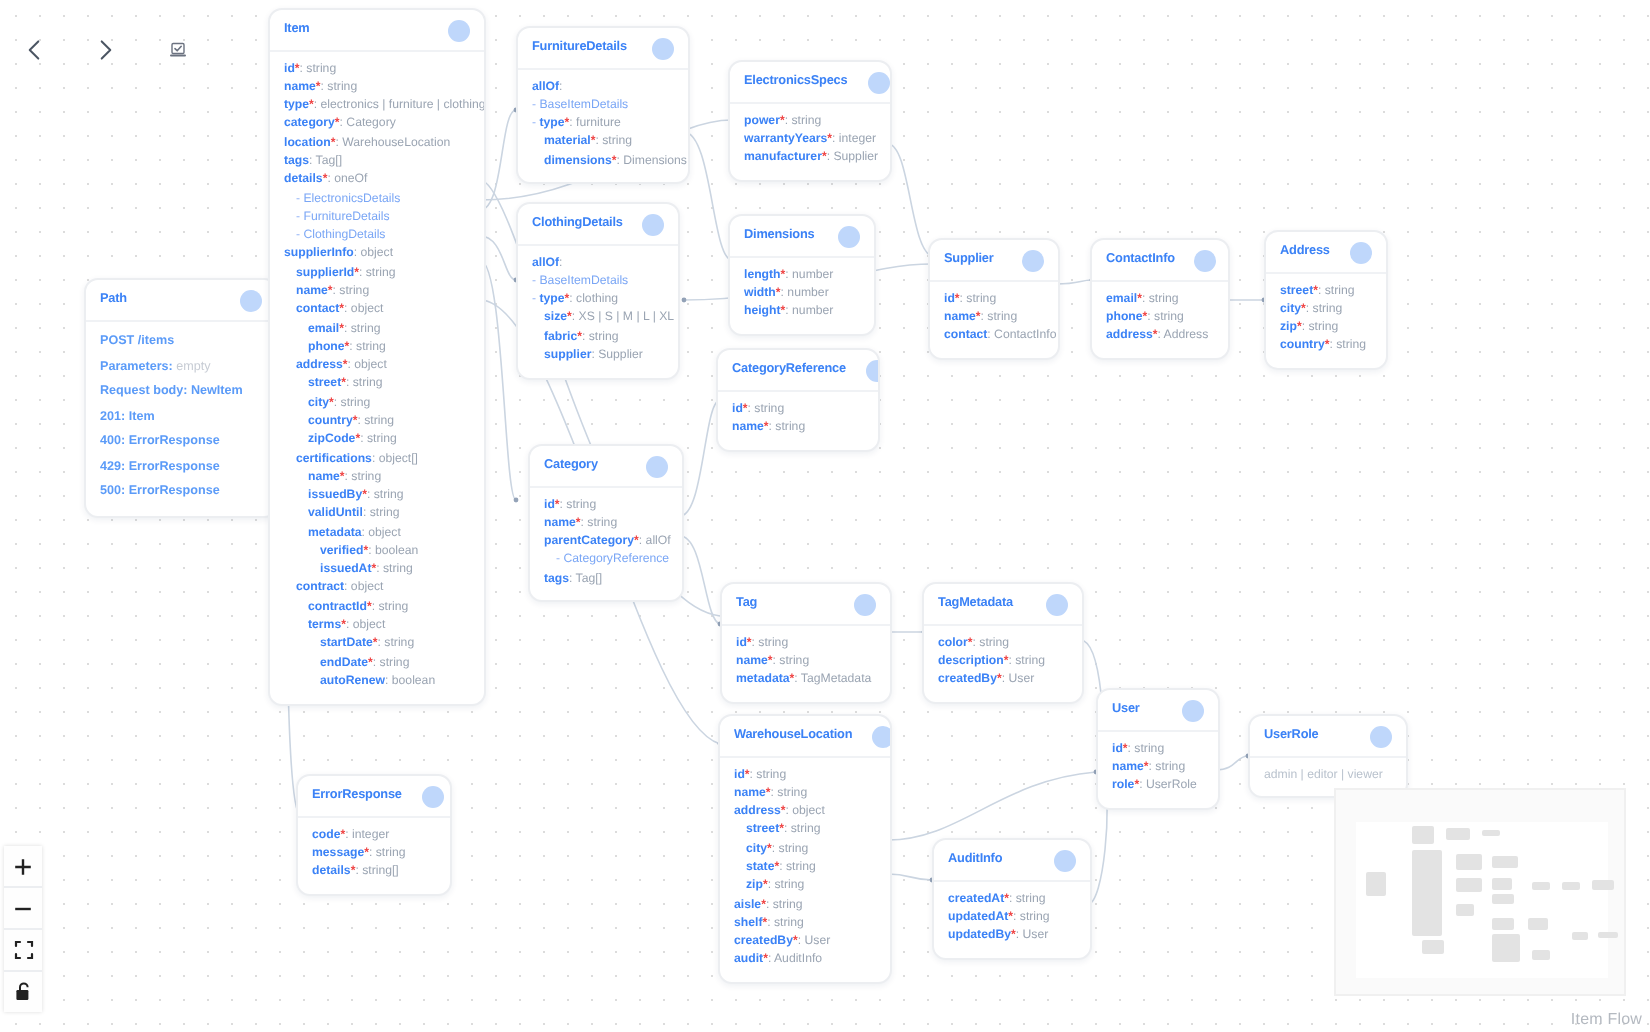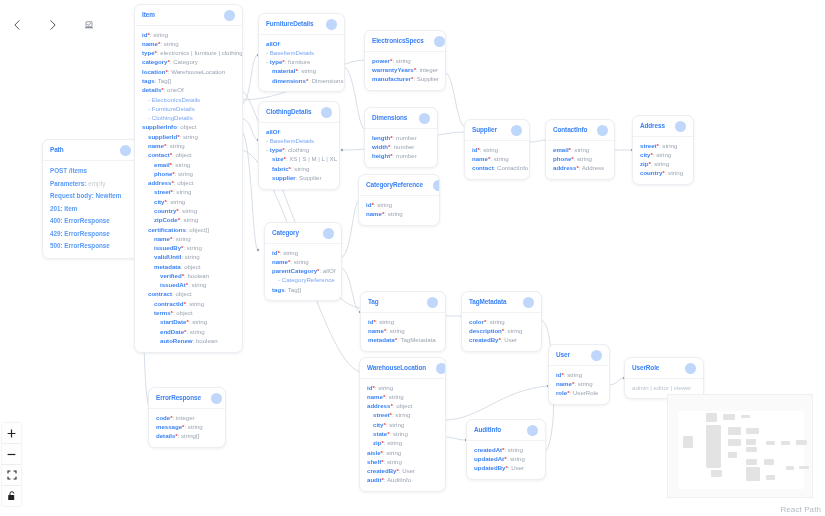--- a/index.html
+++ b/index.html
@@ -524,15 +524,15 @@
         <div class="mmb" style="left: 82%; top: 38%; width: 7%; height: 5%;"></div>
         <div class="mmb" style="left: 94%; top: 37%; width: 8%; height: 7%;"></div>
         <div class="mmb" style="left: 54%; top: 62%; width: 9%; height: 7%;"></div>
         <div class="mmb" style="left: 68%; top: 62%; width: 8%; height: 7%;"></div>
         <div class="mmb" style="left: 54%; top: 72%; width: 11%; height: 18%;"></div>
         <div class="mmb" style="left: 70%; top: 82%; width: 7%; height: 7%;"></div>
         <div class="mmb" style="left: 86%; top: 70%; width: 6%; height: 6%;"></div>
         <div class="mmb" style="left: 96%; top: 71%; width: 8%; height: 3%;"></div>
       </div>
   </div>
-  <div class="attrib">React Path</div>
+  <div class="attrib">Item Flow</div>
 
 </div>
 
 </body></html>

